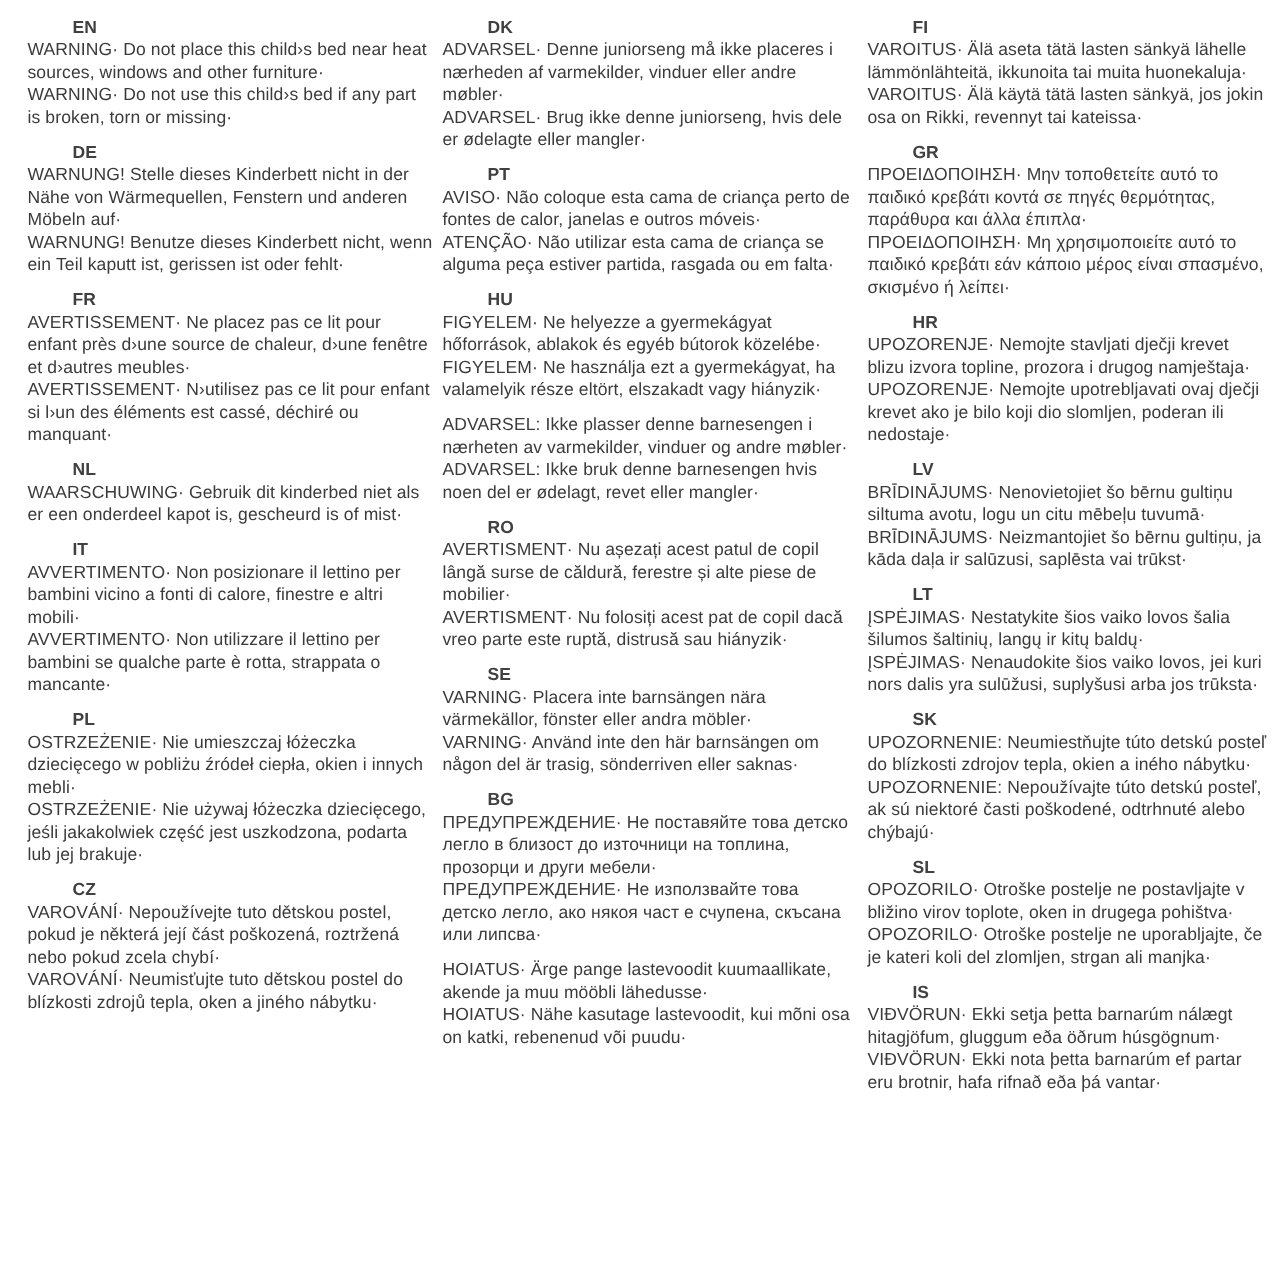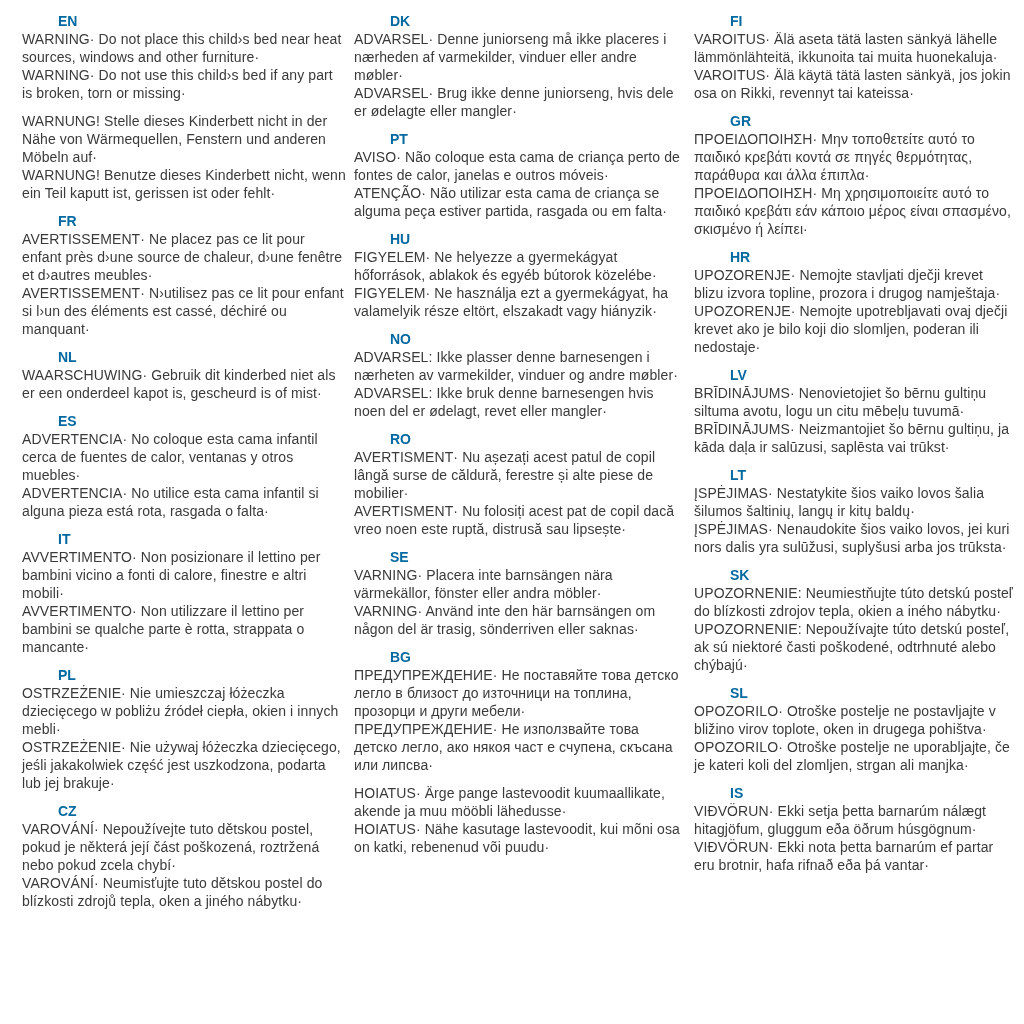--- a/index.html
+++ b/index.html
@@ -25,56 +25,52 @@
   }
   .col {
     display: block;
     min-width: 0;
   }
   .section {
     margin: 0 0 10px 0;
   }
   .lang-code {
     font-weight: 700;
-    color: #0369a1;
+    color: #404040;
     margin: 0;
     padding-left: 36px;
   }
   .warning-paragraph {
     margin: 0;
     letter-spacing: 0.1px;
   }
 </style>
 </head>
 <body>
 
 <div class="page">
   <div class="col">
       <div class="section">
         <p class="lang-code">EN</p>
         <p class="warning-paragraph">WARNING· Do not place this child›s bed near heat sources, windows and other furniture·</p>
         <p class="warning-paragraph">WARNING· Do not use this child›s bed if any part is broken, torn or missing·</p>
       </div>
       <div class="section">
+        <p class="lang-code">DE</p>
         <p class="warning-paragraph">WARNUNG! Stelle dieses Kinderbett nicht in der Nähe von Wärmequellen, Fenstern und anderen Möbeln auf·</p>
         <p class="warning-paragraph">WARNUNG! Benutze dieses Kinderbett nicht, wenn ein Teil kaputt ist, gerissen ist oder fehlt·</p>
       </div>
       <div class="section">
         <p class="lang-code">FR</p>
         <p class="warning-paragraph">AVERTISSEMENT· Ne placez pas ce lit pour enfant près d›une source de chaleur, d›une fenêtre et d›autres meubles·</p>
         <p class="warning-paragraph">AVERTISSEMENT· N›utilisez pas ce lit pour enfant si l›un des éléments est cassé, déchiré ou manquant·</p>
       </div>
       <div class="section">
         <p class="lang-code">NL</p>
         <p class="warning-paragraph">WAARSCHUWING· Gebruik dit kinderbed niet als er een onderdeel kapot is, gescheurd is of mist·</p>
-      </div>
-      <div class="section">
-        <p class="lang-code">ES</p>
-        <p class="warning-paragraph">ADVERTENCIA· No coloque esta cama infantil cerca de fuentes de calor, ventanas y otros muebles·</p>
-        <p class="warning-paragraph">ADVERTENCIA· No utilice esta cama infantil si alguna pieza está rota, rasgada o falta·</p>
       </div>
       <div class="section">
         <p class="lang-code">IT</p>
         <p class="warning-paragraph">AVVERTIMENTO· Non posizionare il lettino per bambini vicino a fonti di calore, finestre e altri mobili·</p>
         <p class="warning-paragraph">AVVERTIMENTO· Non utilizzare il lettino per bambini se qualche parte è rotta, strappata o mancante·</p>
       </div>
       <div class="section">
         <p class="lang-code">PL</p>
         <p class="warning-paragraph">OSTRZEŻENIE· Nie umieszczaj łóżeczka dziecięcego w pobliżu źródeł ciepła, okien i innych mebli·</p>
         <p class="warning-paragraph">OSTRZEŻENIE· Nie używaj łóżeczka dziecięcego, jeśli jakakolwiek część jest uszkodzona, podarta lub jej brakuje·</p>
@@ -95,28 +91,27 @@
         <p class="lang-code">PT</p>
         <p class="warning-paragraph">AVISO· Não coloque esta cama de criança perto de fontes de calor, janelas e outros móveis·</p>
         <p class="warning-paragraph">ATENÇÃO· Não utilizar esta cama de criança se alguma peça estiver partida, rasgada ou em falta·</p>
       </div>
       <div class="section">
         <p class="lang-code">HU</p>
         <p class="warning-paragraph">FIGYELEM· Ne helyezze a gyermekágyat hőforrások, ablakok és egyéb bútorok közelébe·</p>
         <p class="warning-paragraph">FIGYELEM· Ne használja ezt a gyermekágyat, ha valamelyik része eltört, elszakadt vagy hiányzik·</p>
       </div>
       <div class="section">
-        <p class="lang-code">NO</p>
         <p class="warning-paragraph">ADVARSEL: Ikke plasser denne barnesengen i nærheten av varmekilder, vinduer og andre møbler·</p>
         <p class="warning-paragraph">ADVARSEL: Ikke bruk denne barnesengen hvis noen del er ødelagt, revet eller mangler·</p>
       </div>
       <div class="section">
         <p class="lang-code">RO</p>
         <p class="warning-paragraph">AVERTISMENT· Nu așezați acest patul de copil lângă surse de căldură, ferestre și alte piese de mobilier·</p>
-        <p class="warning-paragraph">AVERTISMENT· Nu folosiți acest pat de copil dacă vreo noen este ruptă, distrusă sau lipsește·</p>
+        <p class="warning-paragraph">AVERTISMENT· Nu folosiți acest pat de copil dacă vreo parte este ruptă, distrusă sau hiányzik·</p>
       </div>
       <div class="section">
         <p class="lang-code">SE</p>
         <p class="warning-paragraph">VARNING· Placera inte barnsängen nära värmekällor, fönster eller andra möbler·</p>
         <p class="warning-paragraph">VARNING· Använd inte den här barnsängen om någon del är trasig, sönderriven eller saknas·</p>
       </div>
       <div class="section">
         <p class="lang-code">BG</p>
         <p class="warning-paragraph">ПРЕДУПРЕЖДЕНИЕ· Не поставяйте това детско легло в близост до източници на топлина, прозорци и други мебели·</p>
         <p class="warning-paragraph">ПРЕДУПРЕЖДЕНИЕ· Не използвайте това детско легло, ако някоя част е счупена, скъсана или липсва·</p>

